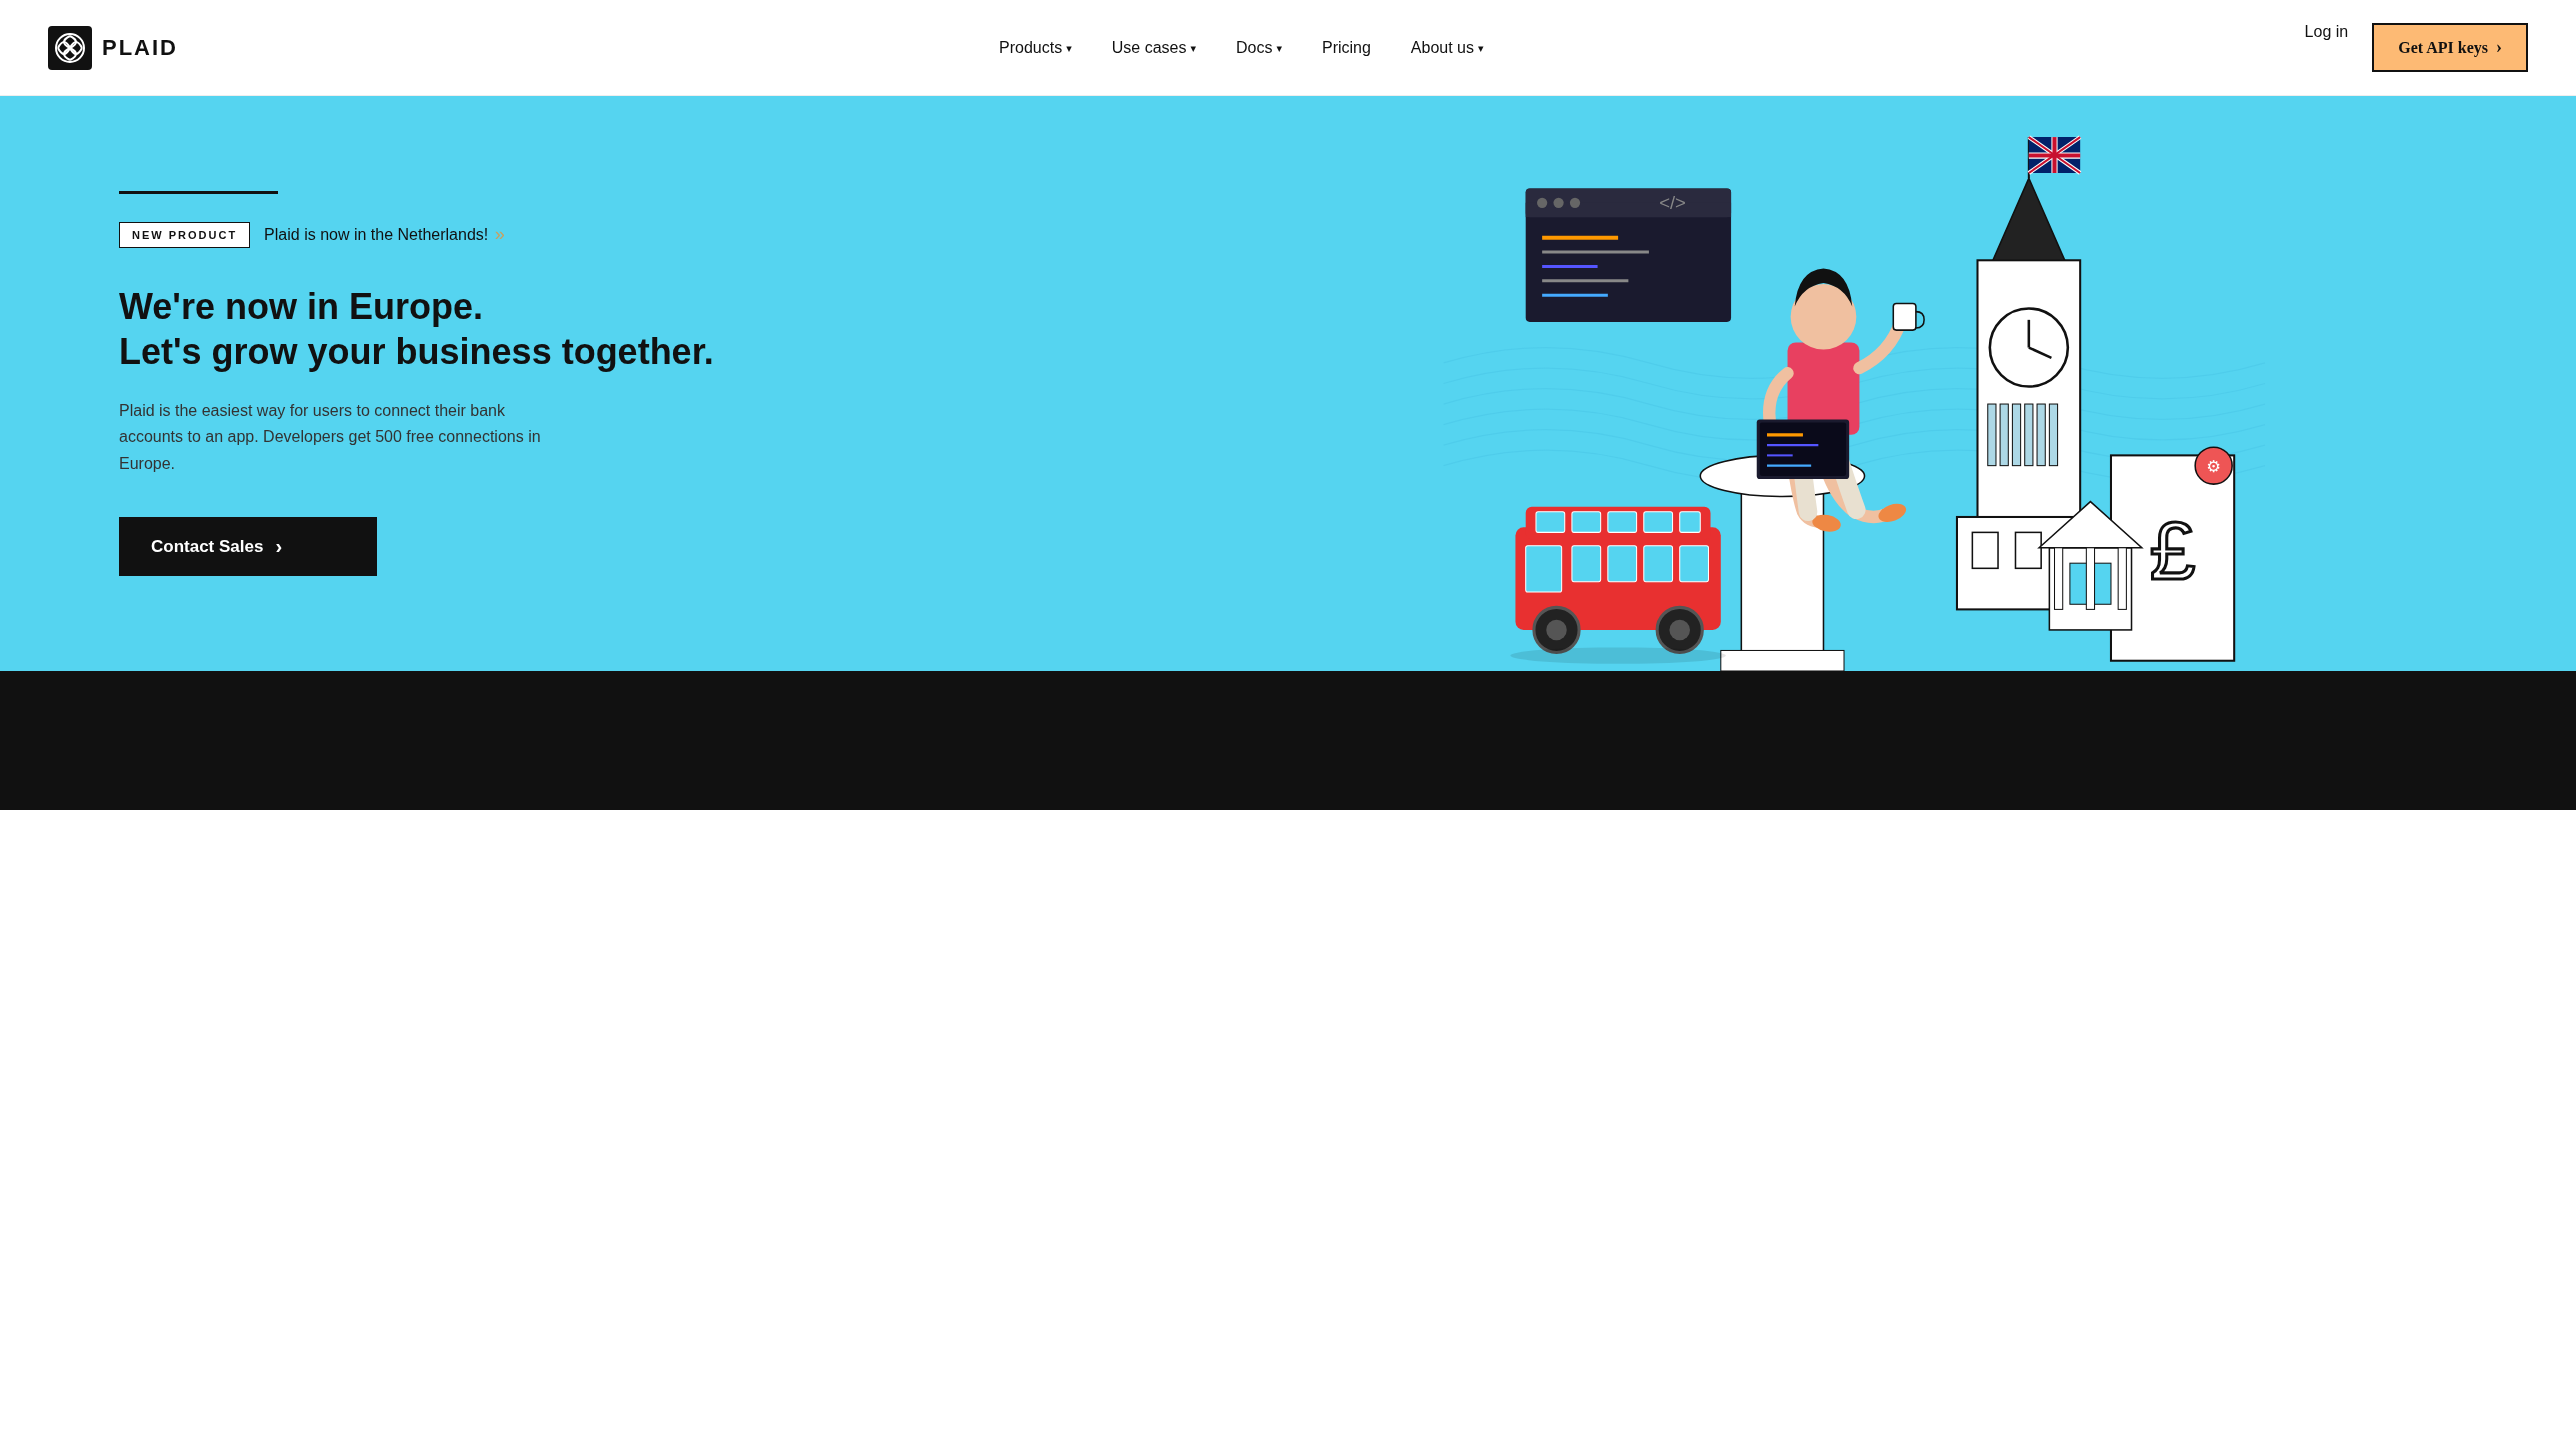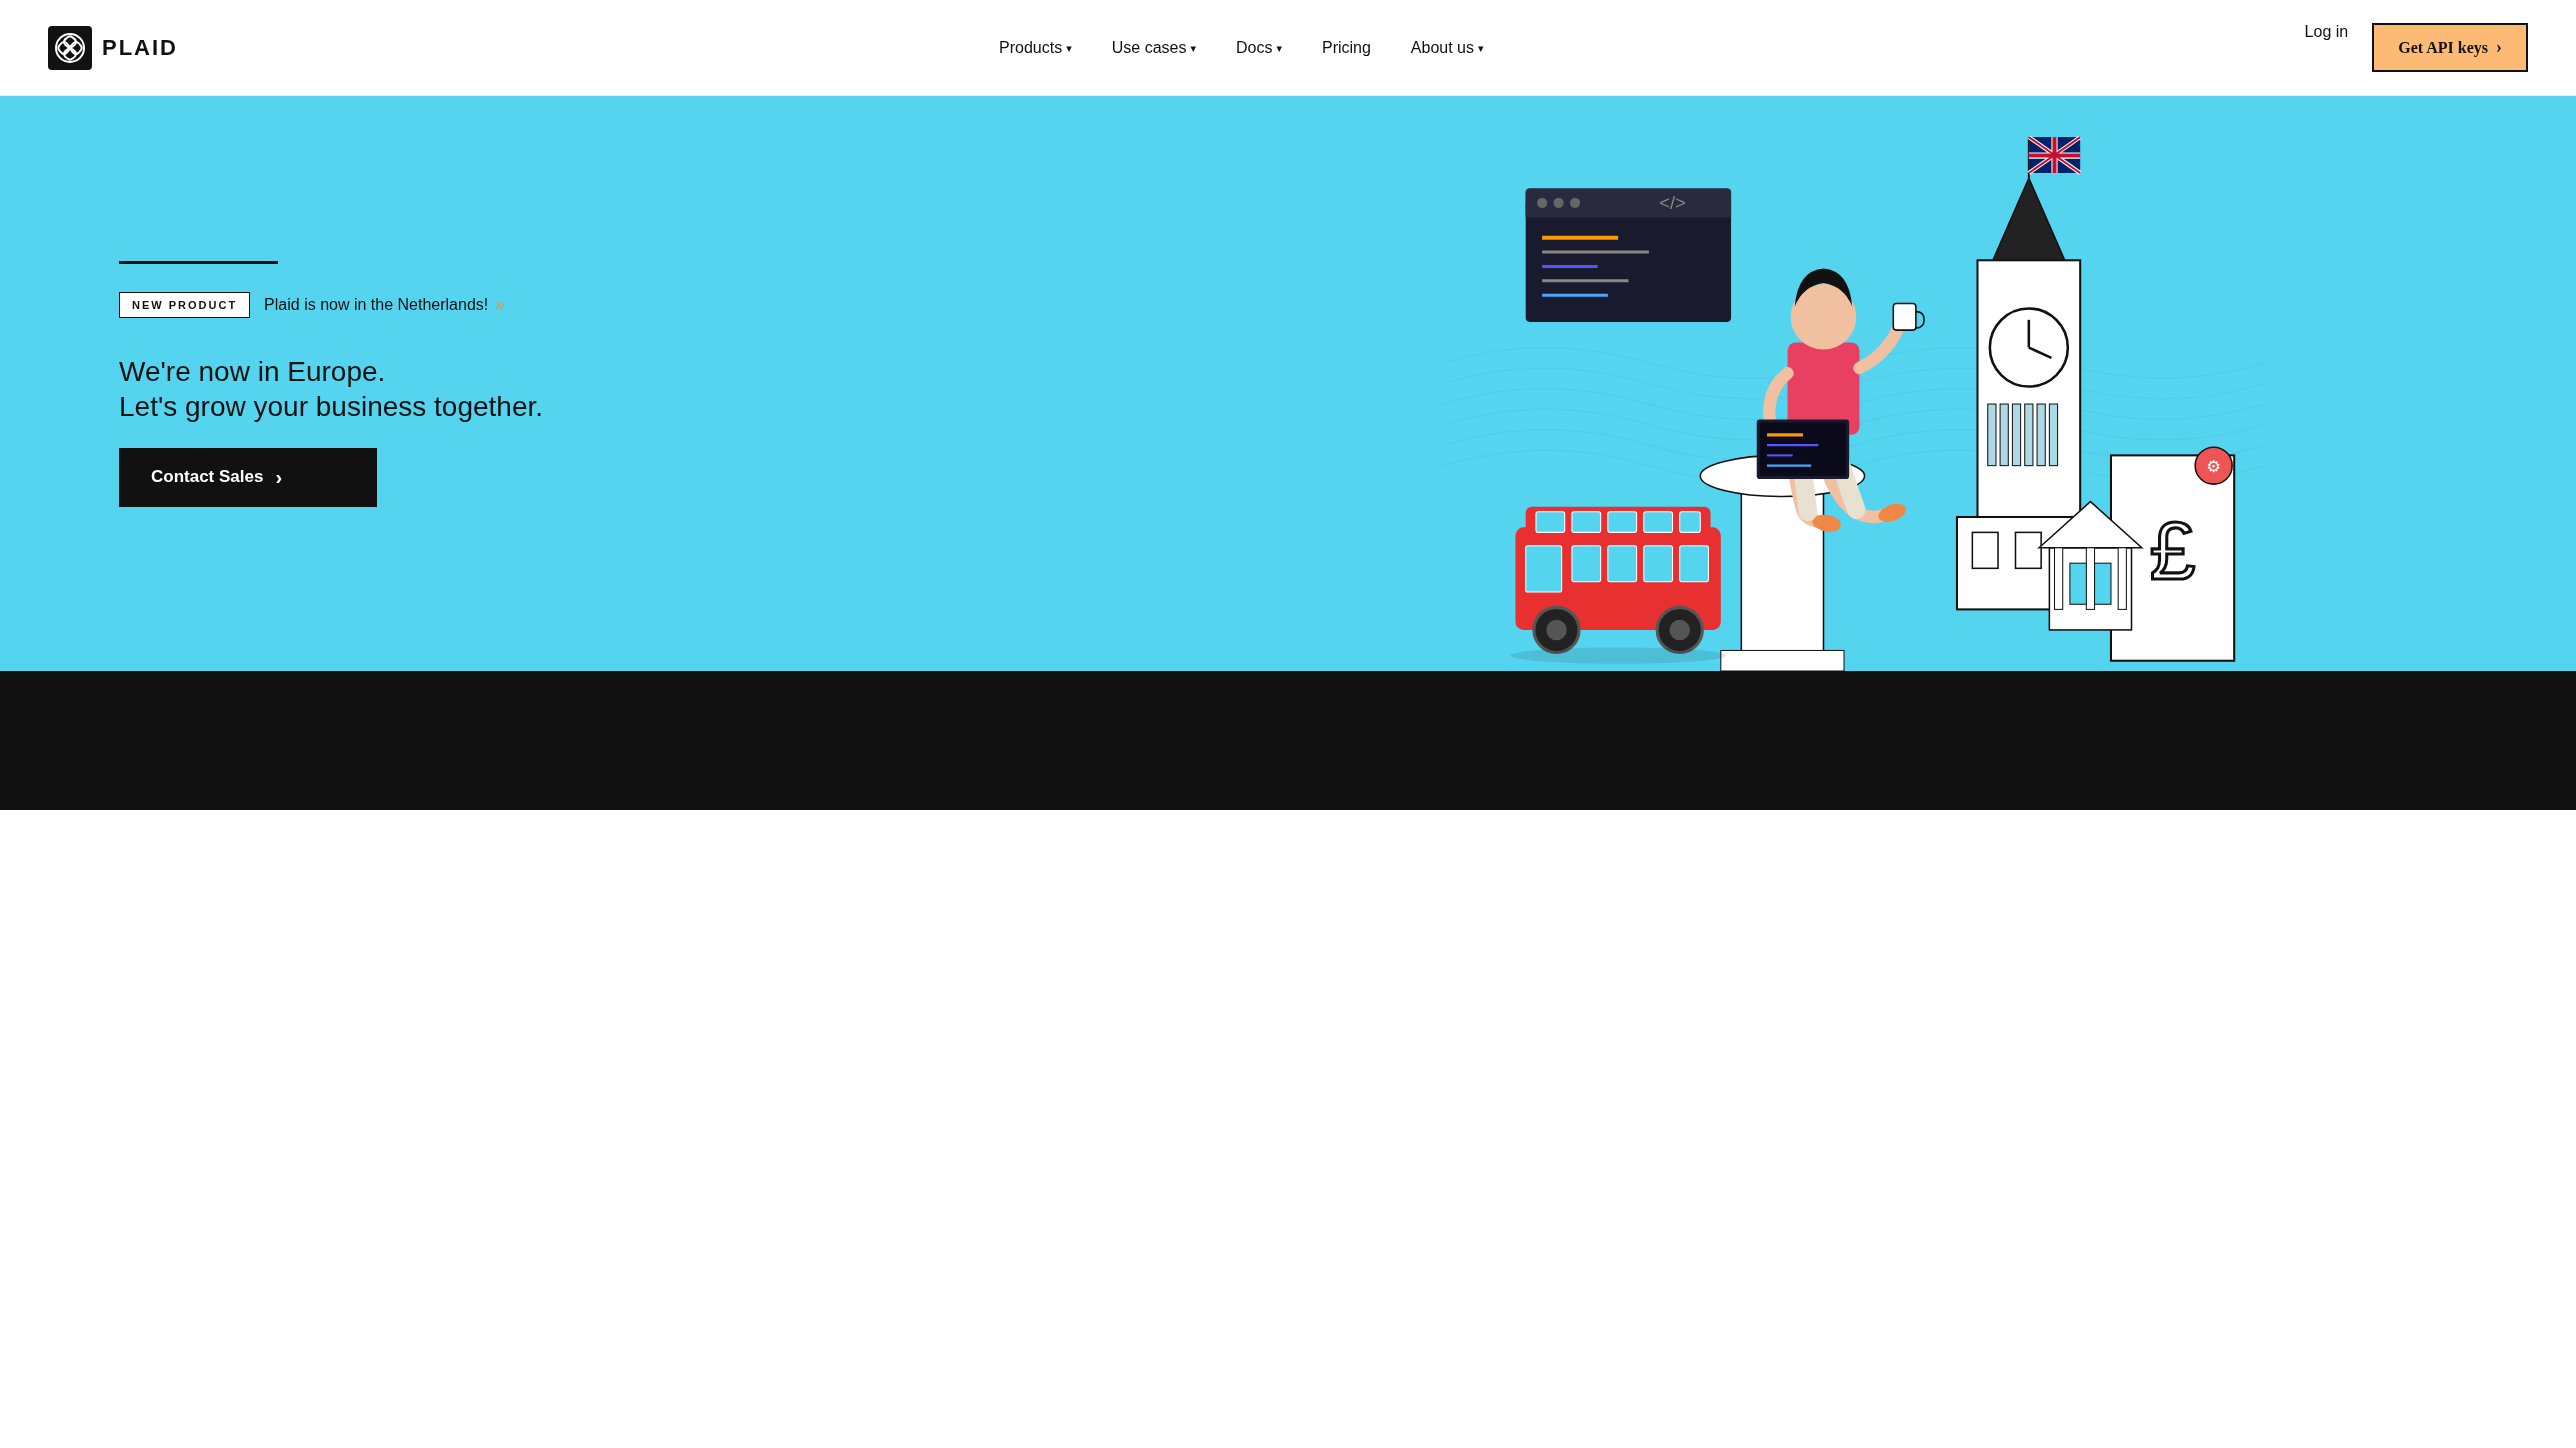--- a/index.html
+++ b/index.html
@@ -121,22 +121,22 @@
     .hero-badge-text {
       font-size: 16px;
       color: #111;
     }
     .hero-badge-arrow {
       color: #c8a060;
       font-size: 18px;
       margin-left: 2px;
     }
     .hero-headline {
-      font-size: 28px;
-      font-weight: 400;
+      font-size: 36px;
+      font-weight: 700;
       line-height: 1.25;
       color: #111;
       margin-bottom: 24px;
     }
     .hero-sub {
       font-size: 16px;
       color: #333;
       line-height: 1.65;
       max-width: 436px;
       margin-bottom: 40px;
@@ -247,20 +247,21 @@
         <span>Plaid is now in the Netherlands!</span>
         <span class="hero-badge-arrow"> »</span>
       </span>
     </div>
 
     <h1 class="hero-headline">
       <span>We're now in Europe.</span><br>
       <span>Let's grow your business together.</span>
     </h1>
 
+    <p class="hero-sub">Plaid is the easiest way for users to connect their bank accounts to an app. Developers get 500 free connections in Europe.</p>
 
     <button class="hero-btn">
       <span>Contact Sales</span>
       <span class="arrow">›</span>
     </button>
   </div>
 
   <div class="hero-right">
     <svg class="illustration" viewBox="0 0 800 560" xmlns="http://www.w3.org/2000/svg">
 

